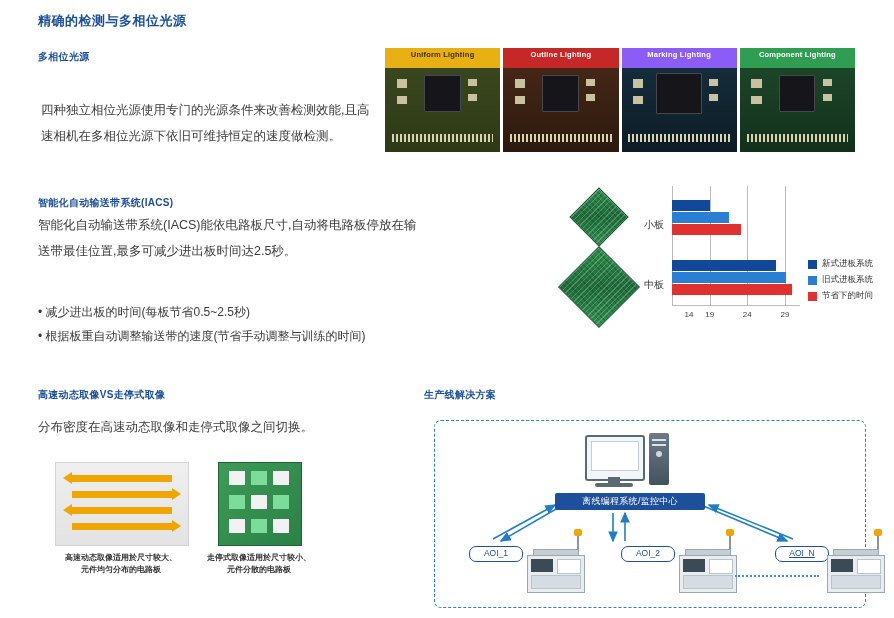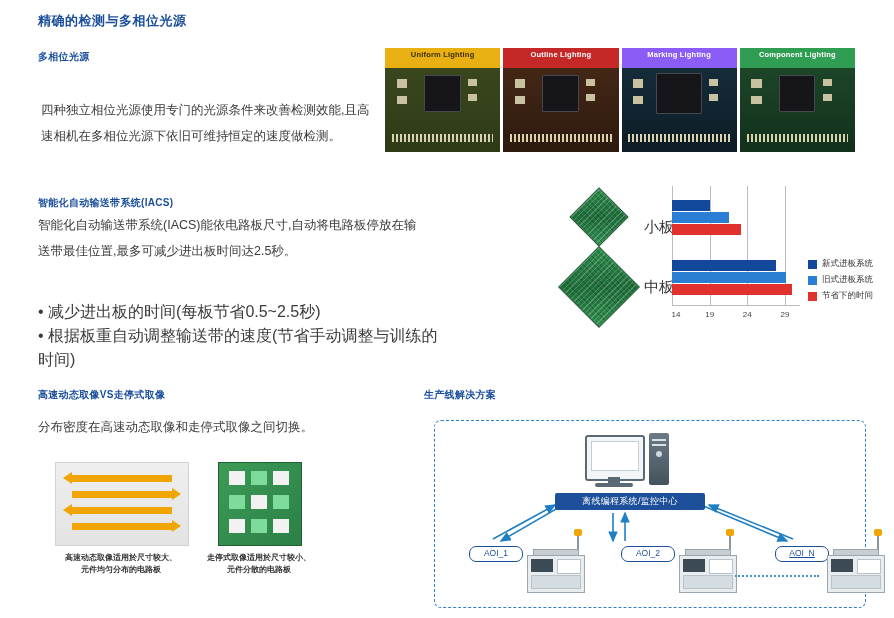--- a/index.html
+++ b/index.html
@@ -19,21 +19,21 @@
     letter-spacing:.5px;
   }
   .h-sec{
     font-size:10px;font-weight:bold;color:#1b4f9c;
     letter-spacing:.3px;
   }
   .body-txt{
     font-size:12.5px;color:#3b3b3b;line-height:26px;
   }
   .bullet{
-    font-size:16px;color:#3b3b3b;line-height:24px;
+    font-size:12px;color:#3b3b3b;line-height:24px;
   }
 
   
   #sec1-title{position:absolute;left:38px;top:50px;}
   #sec1-body{position:absolute;left:41px;top:78px;width:330px;margin-top:19px;}
 
   .light-strip{
     position:absolute;left:385px;top:48px;width:470px;height:104px;
     display:flex;gap:3px;
   }
@@ -75,21 +75,21 @@
     background:
       repeating-linear-gradient(90deg,rgba(255,255,255,.22) 0 1px,transparent 1px 4px),
       repeating-linear-gradient(0deg,rgba(0,0,0,.18) 0 1px,transparent 1px 4px),
       linear-gradient(135deg,#2f8f4e 0%,#1f6e3a 50%,#2f8f4e 100%);
     transform:rotate(45deg);
     border:1px solid #14522a;
   }
   #board-small{left:578px;top:196px;width:40px;height:40px;}
   #board-medium{left:570px;top:258px;width:56px;height:56px;}
 
-  .board-label{position:absolute;font-size:15px;color:#333;}
+  .board-label{position:absolute;font-size:10px;color:#333;}
   #label-small{left:644px;top:218px;}
   #label-medium{left:644px;top:278px;}
 
   
   #chart{
     position:absolute;left:672px;top:186px;width:128px;height:134px;
   }
   #chart .plot{position:absolute;left:0;top:0;right:0;bottom:14px;}
   #chart .vline{position:absolute;top:0;bottom:0;width:1px;background:#bbbbbb;}
   #chart .axisline{position:absolute;left:0;right:0;bottom:0;height:1px;background:#bbbbbb;}
@@ -255,21 +255,21 @@
 
   <div class="board" id="board-small"></div>
   <div class="board" id="board-medium"></div>
   <div class="board-label" id="label-small">小板</div>
   <div class="board-label" id="label-medium">中板</div>
 
   <div id="chart">
     <div class="plot" id="chart-plot">
       <div class="axisline"></div>
     <div class="vline" style="left: 0px;"></div>
-        <div class="tick" style="left: 4px; bottom: -13px;">14</div>
+        <div class="tick" style="left: 17px; bottom: -13px;">14</div>
         <div class="vline" style="left: 37.6471px;"></div>
         <div class="tick" style="left: 37.6471px; bottom: -13px;">19</div>
         <div class="vline" style="left: 75.2941px;"></div>
         <div class="tick" style="left: 75.2941px; bottom: -13px;">24</div>
         <div class="vline" style="left: 112.941px;"></div>
         <div class="tick" style="left: 112.941px; bottom: -13px;">29</div>
         <div class="bar" style="left: 0px; width: 37.6471px; top: 14px; background: rgb(18, 72, 155);"></div>
         <div class="bar" style="left: 0px; width: 57.2235px; top: 26px; background: rgb(42, 127, 212);"></div>
         <div class="bar" style="left: 0px; width: 69.2706px; top: 38px; background: rgb(224, 49, 47);"></div>
         <div class="bar" style="left: 0px; width: 103.906px; top: 74px; background: rgb(18, 72, 155);"></div>

